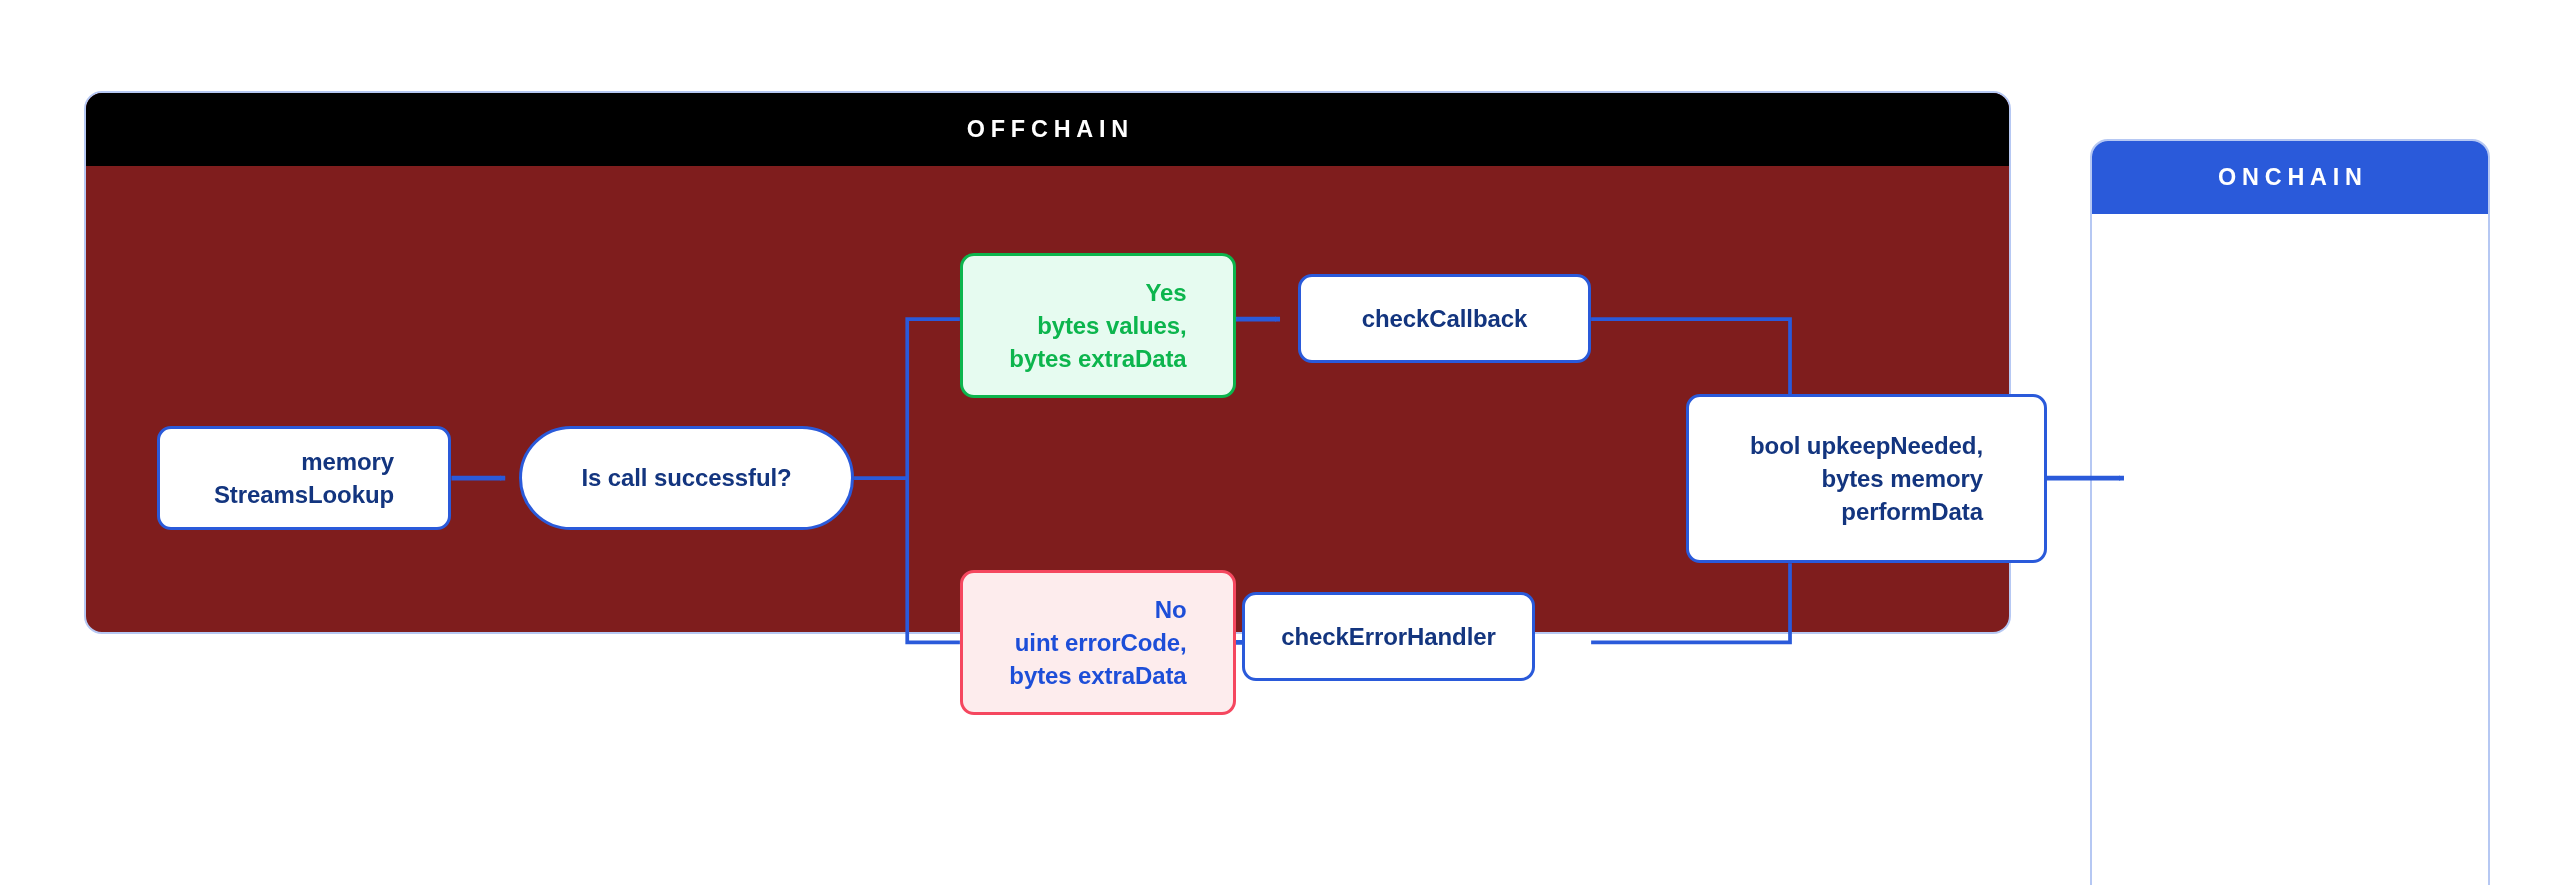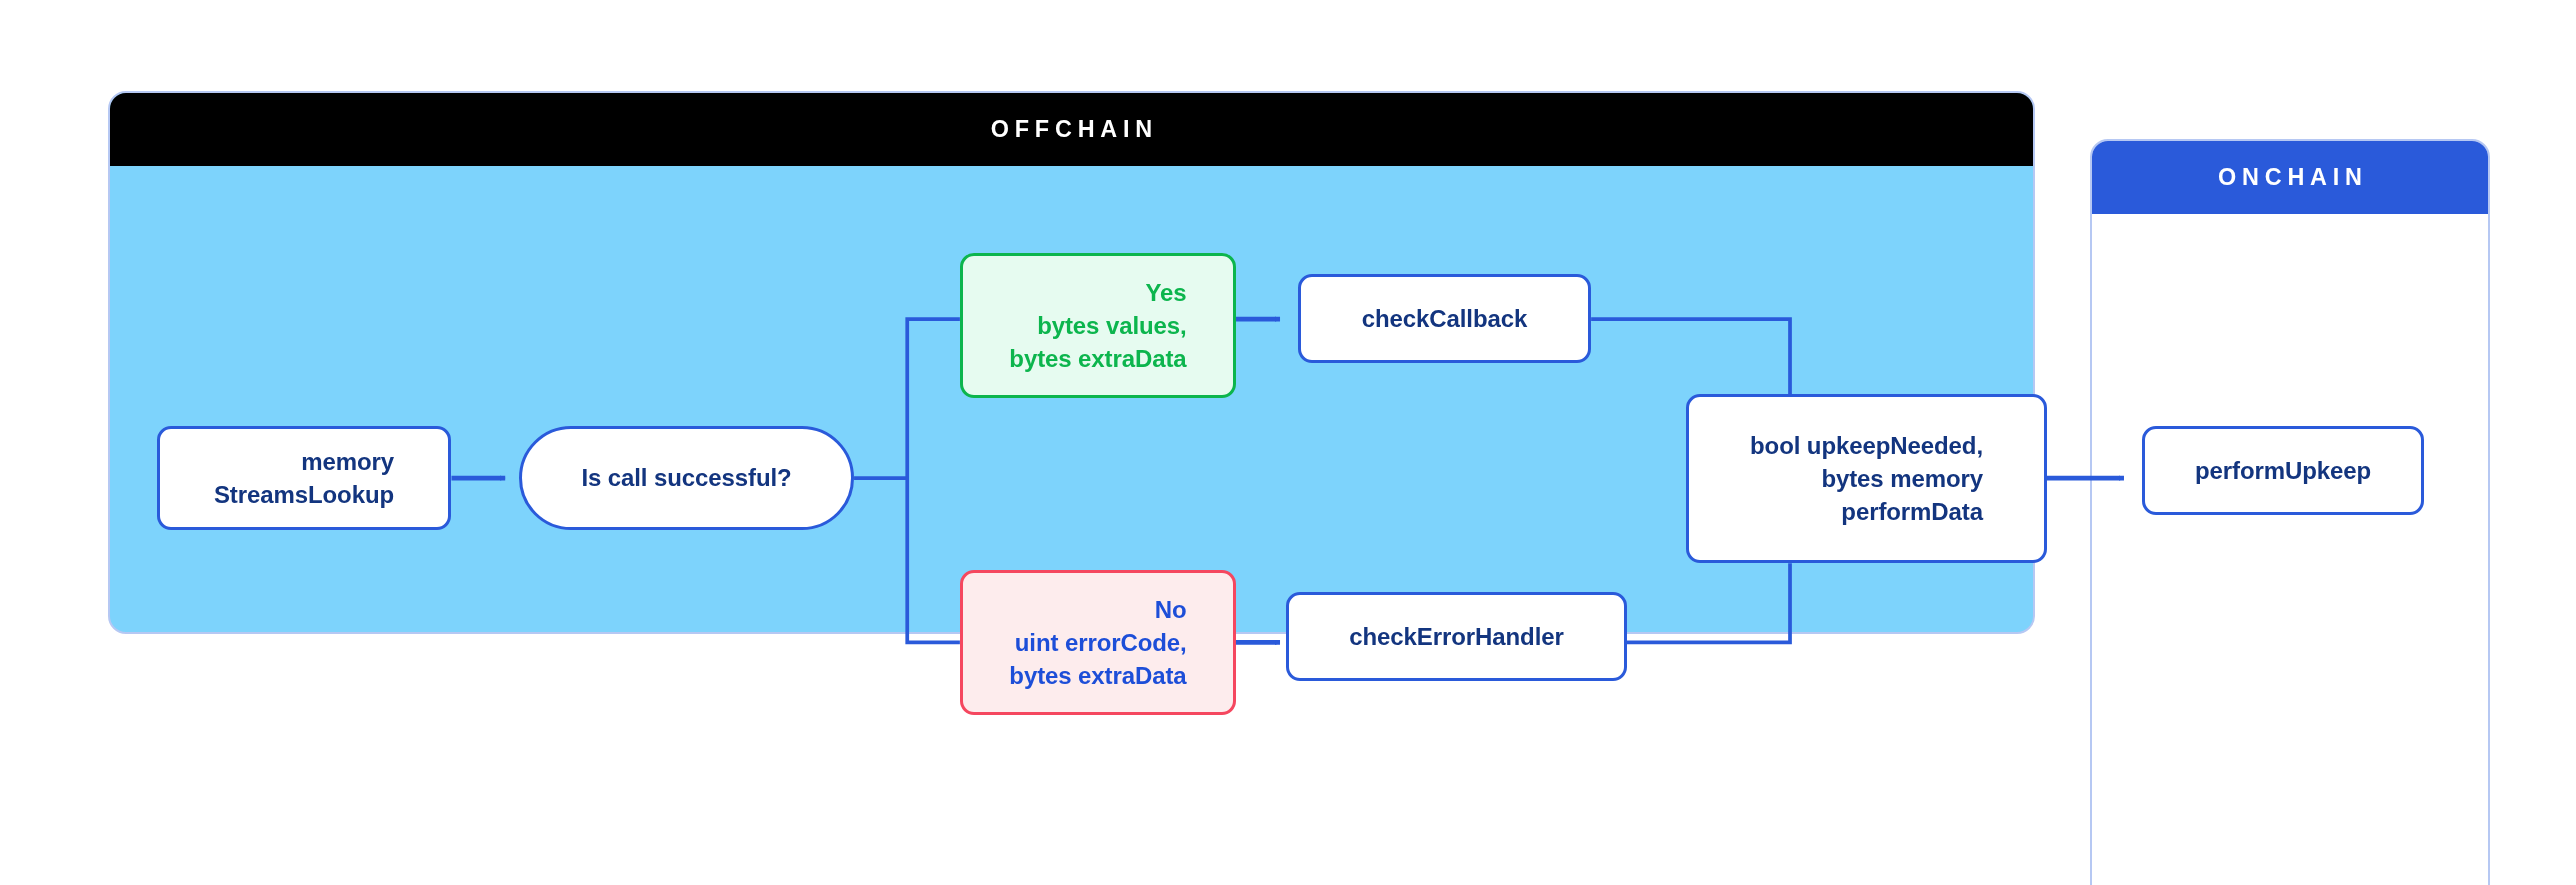--- a/index.html
+++ b/index.html
@@ -21,25 +21,25 @@
   }
 
   
   .panel {
     position: absolute;
     box-sizing: border-box;
     border-radius: 18px;
     overflow: hidden;
   }
   #offchain-panel {
-    left: 108px;
+    left: 84px;
     top: 91px;
     width: 1927px;
     height: 543px;
-    background: #7dd3fc;
+    background: #7f1d1d;
     border: 2.7px solid #b6c8f3;
   }
   #onchain-panel {
     left: 2090px;
     top: 91px;
     width: 400px;
     height: 793px;
     background: #ffffff;
     border: 2.7px solid #b6c8f3;
     margin-top: 48px;
@@ -102,21 +102,21 @@
     border-color: #f5475f;
     color: #1d4ed8;
   }
 
   
   #node-revert          { left: 157px;  top: 426px;  width: 294px;  height: 104px; }
   #node-decision        { left: 519px;  top: 426px;  width: 335px;  height: 104px; }
   #node-yes             { left: 960px; top: 253px;  width: 276px;  height: 145px; }
   #node-no              { left: 960px; top: 570px; width: 276px;  height: 145px; }
   #node-checkcallback   { left: 1298px; top: 274px;  width: 293px;  height: 89px; }
-  #node-checkerror      { left: 1286px; top: 592px; width: 341px;  height: 89px; }
+  #node-checkerror      { left: 1242px; top: 592px; width: 293px;  height: 89px; }
   #node-upkeepneeded    { left: 1670px; top: 394px;  width: 361px;  height: 169px; margin-left: 16px; }
   #node-performupkeep   { left: 2142px; top: 426px;  width: 282px;  height: 89px; }
 </style>
 </head>
 <body>
 
 <div id="stage">
 
   <div class="panel" id="offchain-panel">
     <div class="panel-header" id="offchain-header">OFFCHAIN</div>
@@ -169,16 +169,15 @@
 bytes extraData</div>
 
   <div class="node" id="node-checkcallback">checkCallback</div>
 
   <div class="node" id="node-checkerror">checkErrorHandler</div>
 
   <div class="node" id="node-upkeepneeded">bool upkeepNeeded,
 bytes memory
 performData</div>
 
-  <div class="node" id="node-performupkeep">performUpkeep</div>
 
 </div>
 
 
 </body></html>

